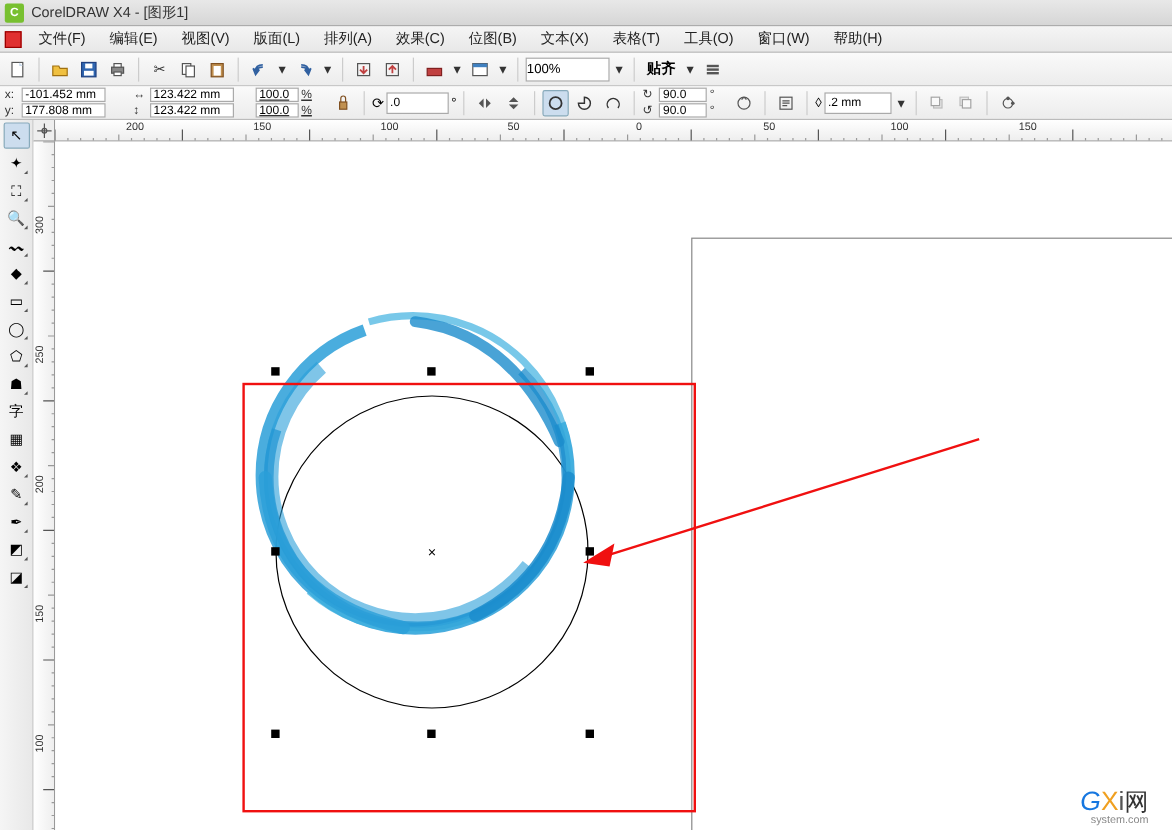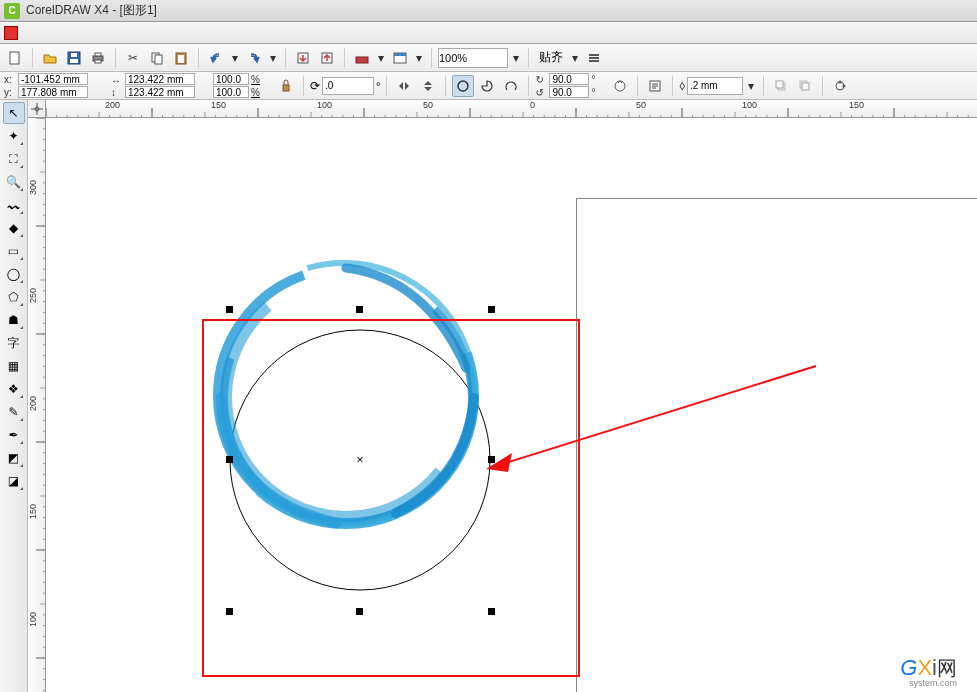--- a/index.html
+++ b/index.html
@@ -13,21 +13,21 @@
 .menubar { height: 22px; background: linear-gradient(#f5f5f5, #e8e8e8); border-bottom: 1px solid #aaa; display: flex; align-items: stretch; }
 .menubar .app-icon { width: 22px; display: flex; align-items: center; justify-content: center; }
 .menubar .app-icon .sq { width: 14px; height: 14px; background: #e03030; border: 1px solid #900; }
 .menubar .menu-item { padding: 0 10px; font-size: 12px; display: flex; align-items: center; color: #222; cursor: default; }
 
 
 .toolbar { height: 28px; background: linear-gradient(#fafafa, #ececec); border-bottom: 1px solid #bbb; display: flex; align-items: center; padding: 0 4px; gap: 2px; }
 .tbtn { width: 22px; height: 22px; border: 1px solid transparent; border-radius: 2px; display: inline-flex; align-items: center; justify-content: center; font-size: 12px; color: #333; cursor: default; }
 .tsep { width: 1px; height: 20px; background: #ccc; margin: 0 4px; }
 .zoom-select { height: 20px; font-size: 11px; border: 1px solid #aaa; background: #fff; width: 70px; }
-.snap-label { font-size: 12px; padding: 0 4px; }
+.snap-label { font-size: 12px; padding: 0 4px; font-weight: bold; }
 
 
 .propbar { height: 28px; background: linear-gradient(#fafafa, #ececec); border-bottom: 1px solid #bbb; display: flex; align-items: center; padding: 0 4px; gap: 2px; font-size: 11px; }
 .propbar .coord { display: flex; flex-direction: column; justify-content: center; gap: 0; width: 105px; }
 .propbar .coord-row { display: flex; align-items: center; height: 13px; gap: 2px; }
 .propbar .coord-row span { width: 12px; font-size: 10px; color: #333; }
 .propbar .coord-row input { width: 70px; height: 12px; font-size: 10px; border: 1px solid #aaa; padding: 0 2px; }
 .propbar .pct { width: 40px; text-decoration: underline; }
 .spin-input { height: 18px; font-size: 10px; border: 1px solid #aaa; width: 52px; padding: 0 2px; }
 
@@ -68,20 +68,34 @@
 <body>
 
 <div class="titlebar">
   <span class="logo">C</span>
   <span>CorelDRAW X4 - [图形1]</span>
 </div>
 
 <div class="menubar">
   <div class="app-icon">
       <div class="sq"></div>
+    </div>
+  <div id="menu-items" style="display: flex;">
+      <div class="menu-item">文件(F)</div>
+      <div class="menu-item">编辑(E)</div>
+      <div class="menu-item">视图(V)</div>
+      <div class="menu-item">版面(L)</div>
+      <div class="menu-item">排列(A)</div>
+      <div class="menu-item">效果(C)</div>
+      <div class="menu-item">位图(B)</div>
+      <div class="menu-item">文本(X)</div>
+      <div class="menu-item">表格(T)</div>
+      <div class="menu-item">工具(O)</div>
+      <div class="menu-item">窗口(W)</div>
+      <div class="menu-item">帮助(H)</div>
     </div>
 </div>
 
 <div class="toolbar">
   <div class="tbtn">
       <svg width="14" height="14">
         <rect x="2" y="1" width="9" height="12" fill="#fff" stroke="#555"></rect>
         <path d="M8 1 L11 4 L8 4 Z" fill="#cde"></path>
       </svg>
     </div>

